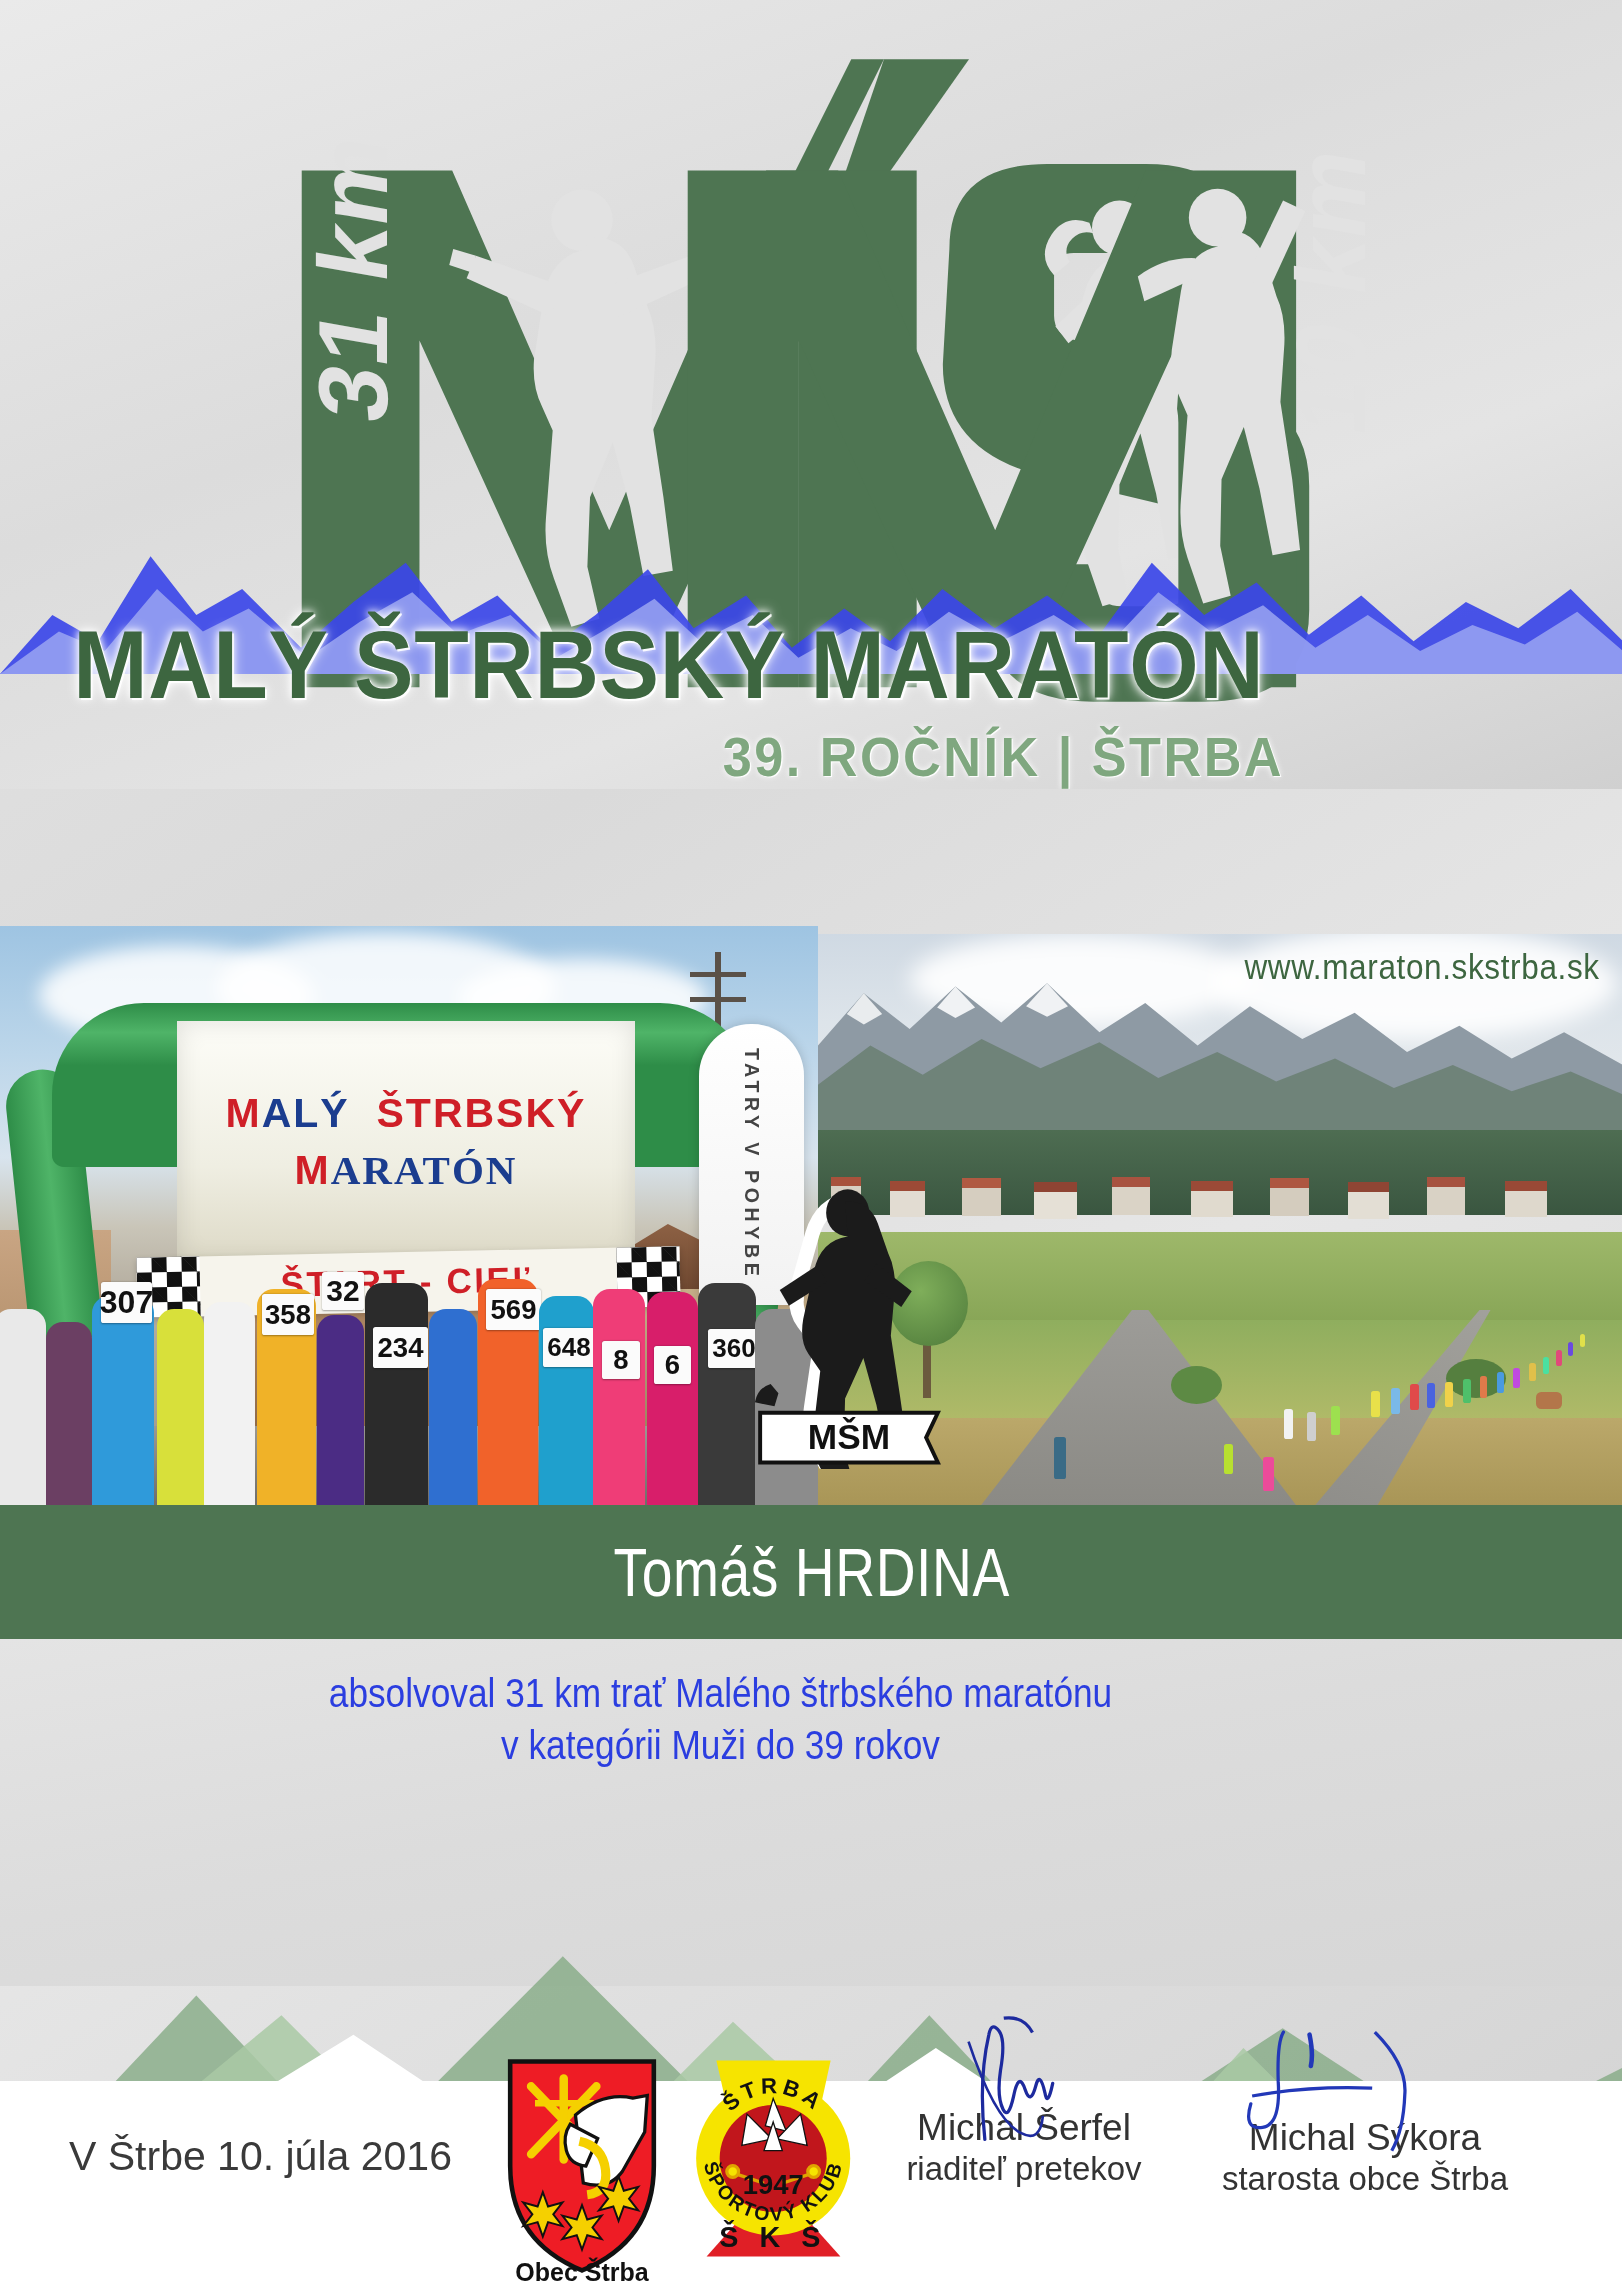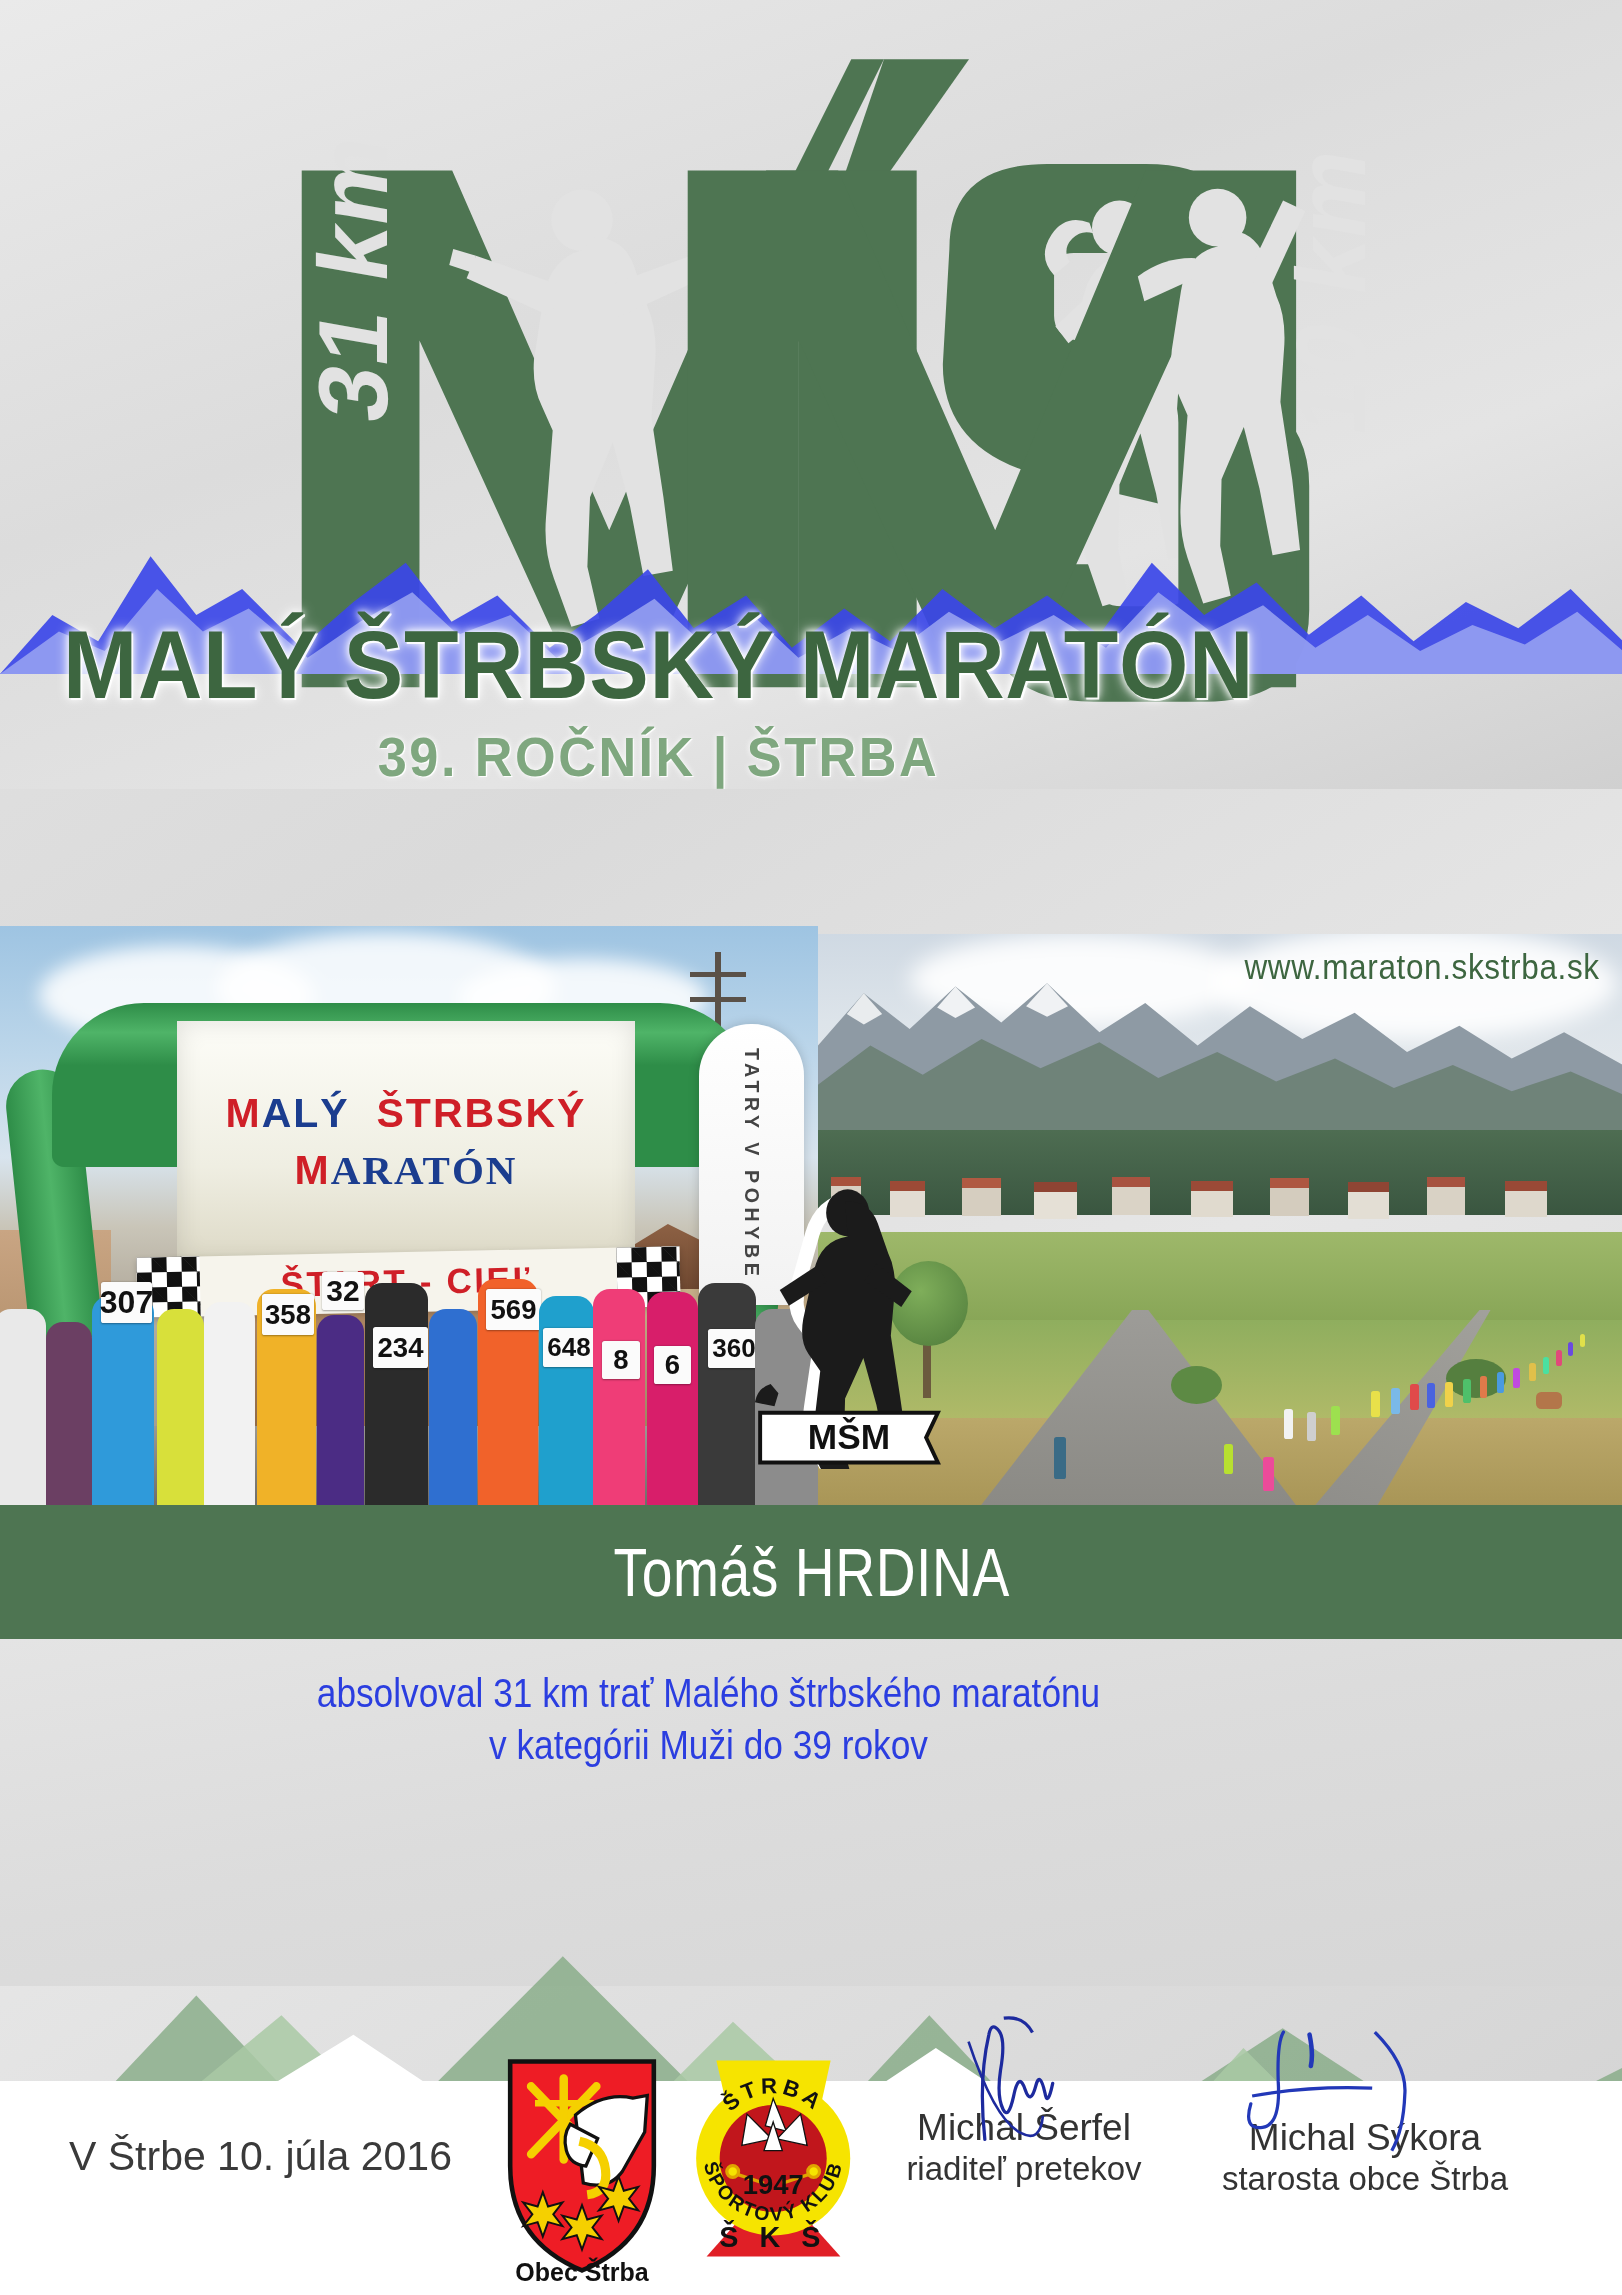--- a/index.html
+++ b/index.html
@@ -173,21 +173,21 @@
   .name-band span {
     color:#fff; font-size:69px; letter-spacing:0.7px;
     transform:scaleX(0.80); transform-origin:center; white-space:nowrap;
   }
 
   
   .body-area {
     position:absolute; left:0; top:1639px; width:1623px; height:347px;
     background:linear-gradient(170deg,#e4e4e4 0%,#dcdcdc 45%,#d6d6d6 100%);
   }
-  .desc { position:absolute; left:0; top:29.4px; width:1369px; text-align:center;padding-left:48px; }
+  .desc { position:absolute; left:12px; top:29.4px; width:1369px; text-align:center;padding-left:48px; }
   .desc div {
     color:#2b3ee0; font-size:41px; line-height:1.25; font-weight:500;
     transform:scaleX(0.86); transform-origin:center; white-space:nowrap;
   }
   .stats {
     position:absolute; left:0; top:151px; width:1623px;
     display:flex; justify-content:center; gap:216px;
   }
   .stats div {
     color:#3d6640; font-size:48px;
@@ -268,21 +268,21 @@
           <path d="M194 142 l56 -116 34 16 -58 126z"></path>
         </g>
       </svg>
     </div>
 
     <svg style="position:absolute;left:0;top:517px;width:1623px;height:157px" viewBox="0 0 2480 240" preserveAspectRatio="none">
       <polygon points="0,240 80,150 150,190 230,60 300,150 370,110 460,200 540,130 620,70 690,160 760,120 840,200 910,150 990,80 1060,170 1140,120 1210,200 1290,140 1360,190 1440,110 1520,170 1600,120 1680,180 1760,70 1840,150 1920,100 2000,180 2080,120 2160,190 2240,130 2320,170 2400,110 2480,190 2480,240 0,240" fill="#3b46e8" opacity="0.92"></polygon>
       <polygon points="0,240 90,175 160,205 240,110 310,175 380,140 470,215 550,160 630,115 700,180 780,150 850,215 920,175 1000,125 1070,190 1150,150 1220,215 1300,170 1370,205 1450,145 1530,190 1610,150 1690,200 1770,115 1850,175 1930,135 2010,200 2090,150 2170,205 2250,165 2330,195 2410,145 2480,205 2480,240 0,240" fill="#9aa4f2" opacity="0.85"></polygon>
     </svg>
 
-    <div style="position:absolute;left:0;top:609px;width:1317px;text-align:center">
+    <div style="position:absolute;left:0;top:609px;width:1317px;text-align:right">
       <div style="font-size:97px;font-weight:bold;color:#3d6640;letter-spacing:0.7px;
                   transform:scaleX(0.92);transform-origin:center;white-space:nowrap;
                   text-shadow:0 0 7.9px #fff, 0 0 14.4px #fff, 2px 2px 0 rgba(255,255,255,0.9);">MALÝ ŠTRBSKÝ MARATÓN</div>
       <div style="font-size:55px;font-weight:bold;color:#7fa77f;letter-spacing:2.6px;margin-top:3.9px;
                   transform:scaleX(0.95);transform-origin:center;white-space:nowrap;
                   text-shadow:0 0 6.5px #fff, 1.3px 1.3px 0 rgba(255,255,255,0.9);">39. ROČNÍK | ŠTRBA</div>
     </div>
   </div>
 
 

